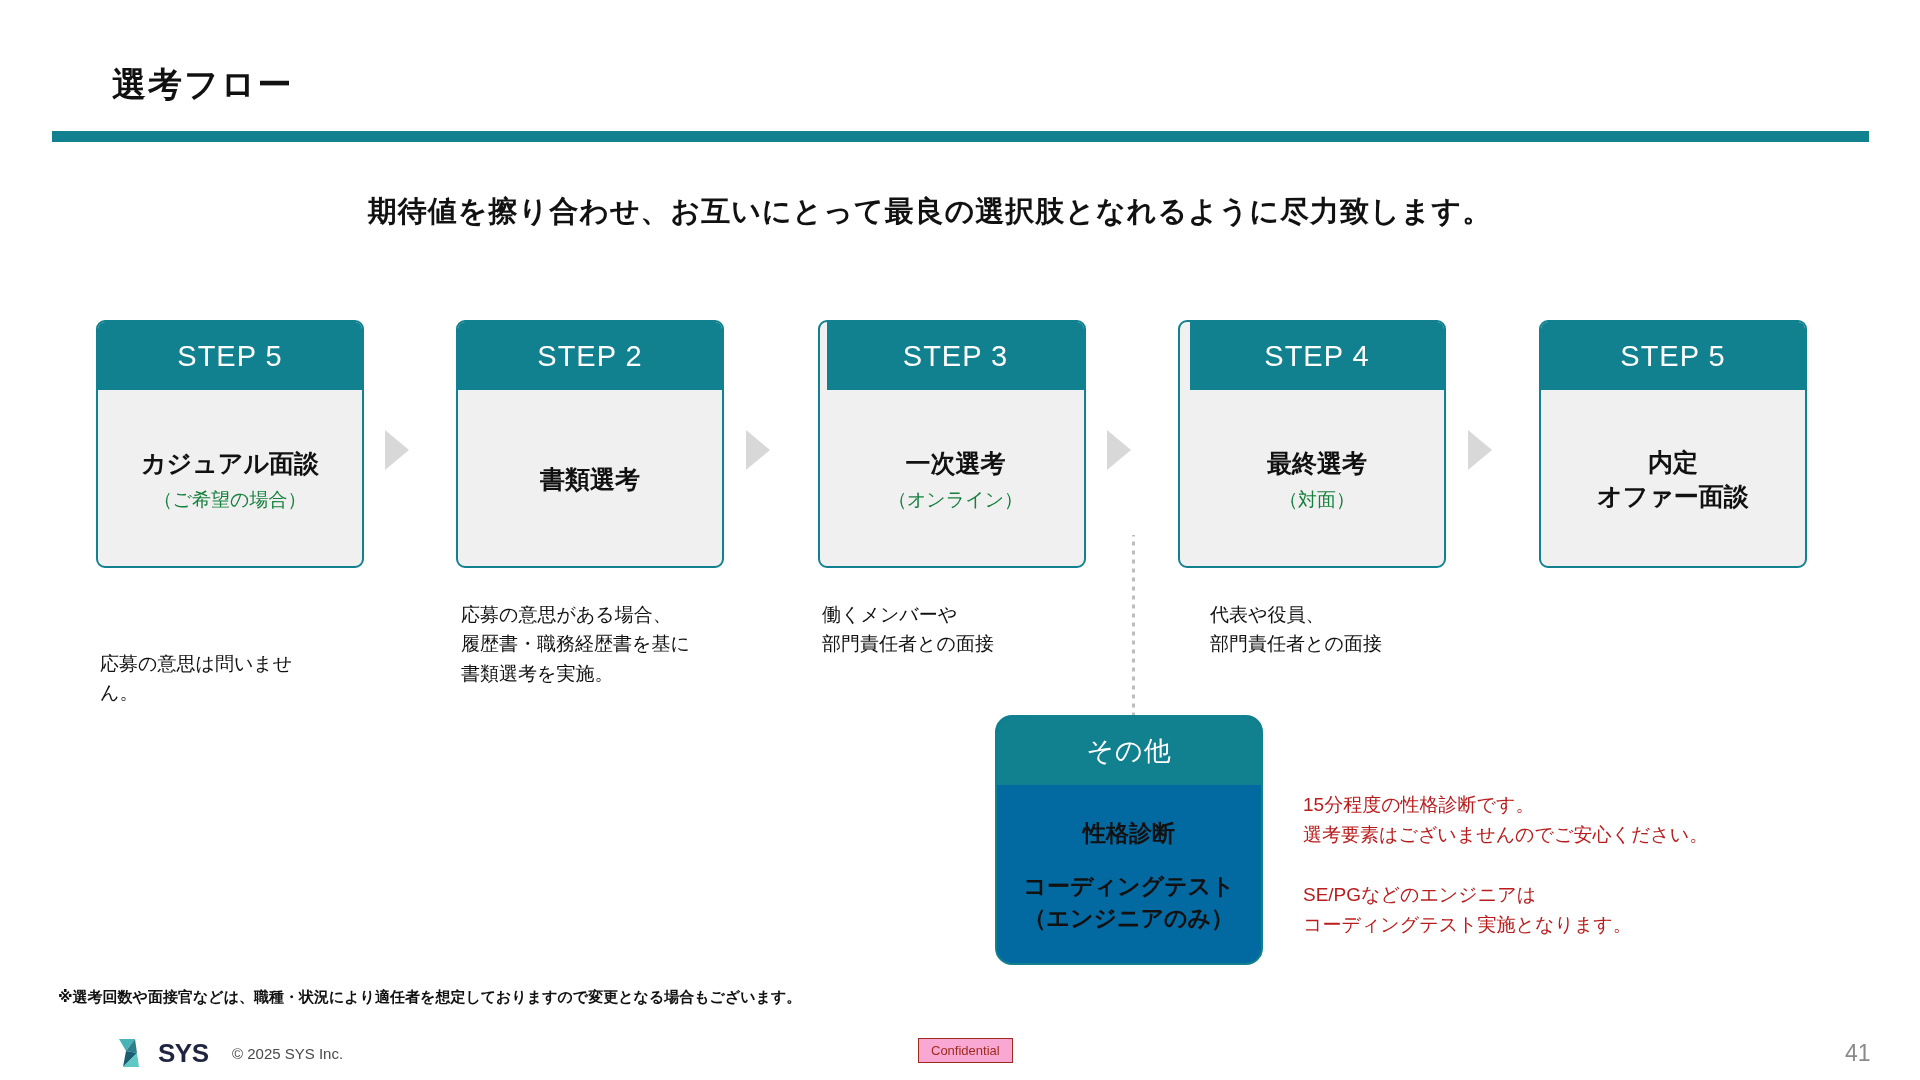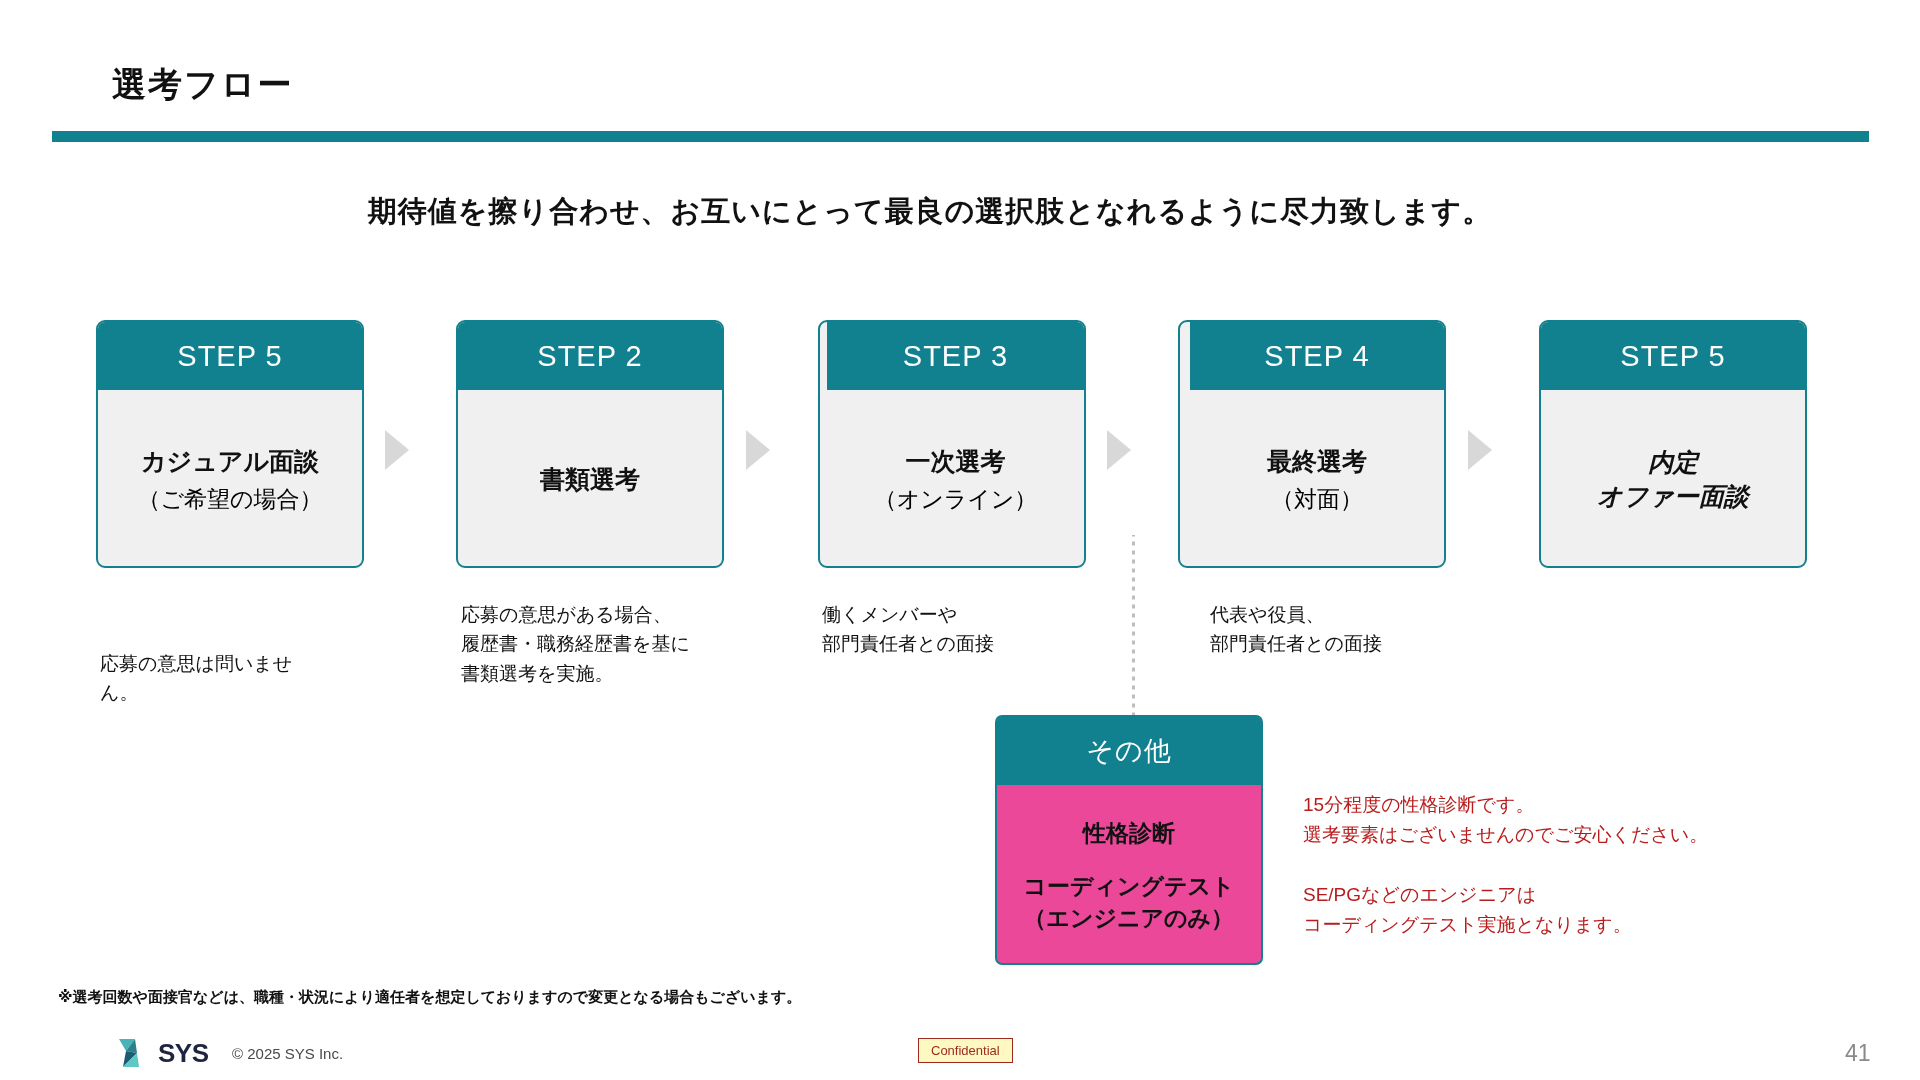--- a/index.html
+++ b/index.html
@@ -81,26 +81,26 @@
     box-sizing: border-box;
   }
   .step-main {
     font-size: 25px;
     font-weight: bold;
     color: #111111;
     line-height: 1.35;
     text-align: center;
   }
   .step-sub {
-    font-size: 23px;
-    color: #000000;
+    font-size: 19px;
+    color: #15803d;
     margin-top: 6px;
     text-align: center;
   }
-  .step-card.two-line .step-body { justify-content: center; font-style: italic; }
+  .step-card.two-line .step-body { justify-content: center; }
 
   
   #step-1 { left: 96px; }
   #step-2 { left: 456px; }
   #step-3 { left: 818px; padding-left: 7px; }
   #step-4 { left: 1178px; padding-left: 10px; }
   #step-5 { left: 1539px; }
 
   
   .flow-arrow {
@@ -144,22 +144,22 @@
   }
 
   
   #other-card {
     position: absolute;
     left: 995px;
     top: 715px;
     width: 268px;
     height: 250px;
     border: 2px solid #11808f;
-    border-radius: 7px;
-    background: #ec4899;
+    border-radius: 17px;
+    background: #0369a1;
     box-sizing: border-box;
     overflow: hidden;
   }
   #other-card .step-head { font-size: 27px; }
   #other-card .step-body {
     height: 182px;
     justify-content: center;
     gap: 22px;
   }
   .other-line {
@@ -220,21 +220,21 @@
     color: #4a4a4a;
   }
   .confidential {
     position: absolute;
     left: 918px;
     top: 1038px;
     border: 1px solid #9e2a1f;
     color: #9e2a1f;
     font-size: 13px;
     padding: 4px 12px;
-    background: #fef9c3;
+    background: #f9a8d4;
   }
   .page-number {
     position: absolute;
     left: 1845px;
     top: 1040px;
     font-size: 23px;
     color: #8a8a8a;
   }
 </style>
 </head>

